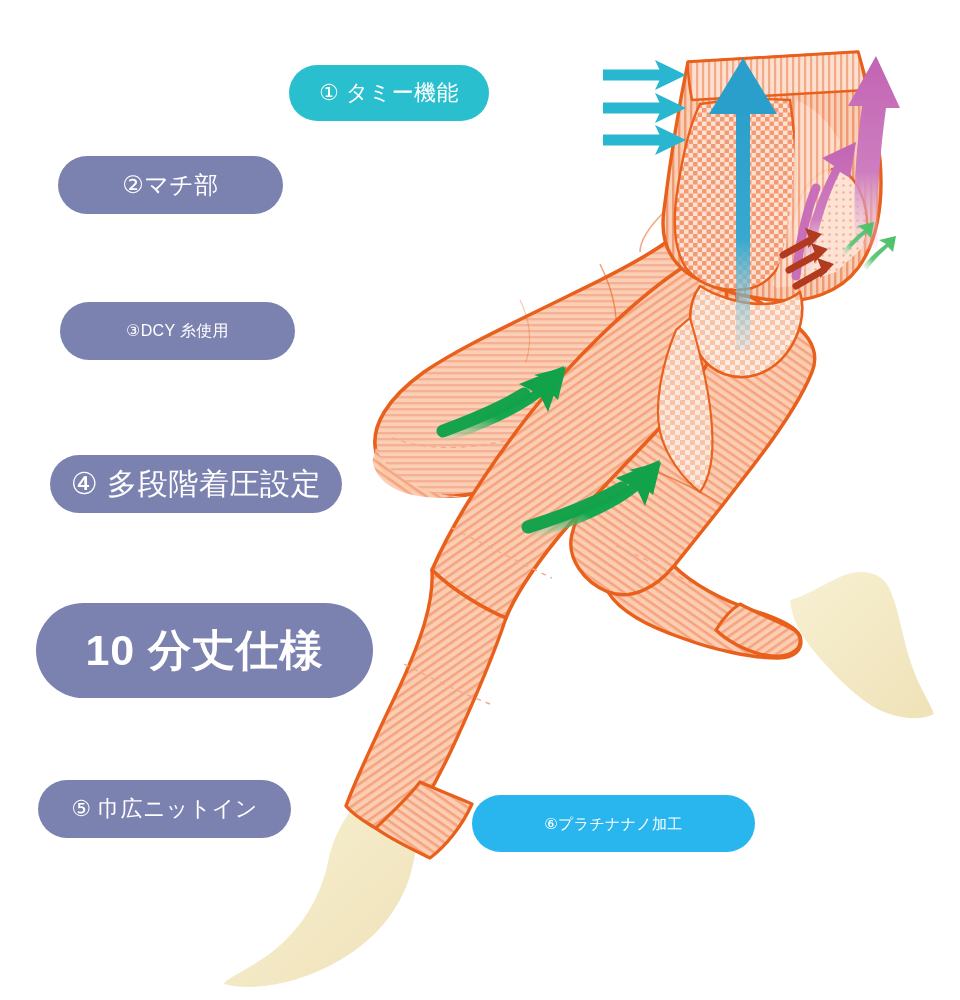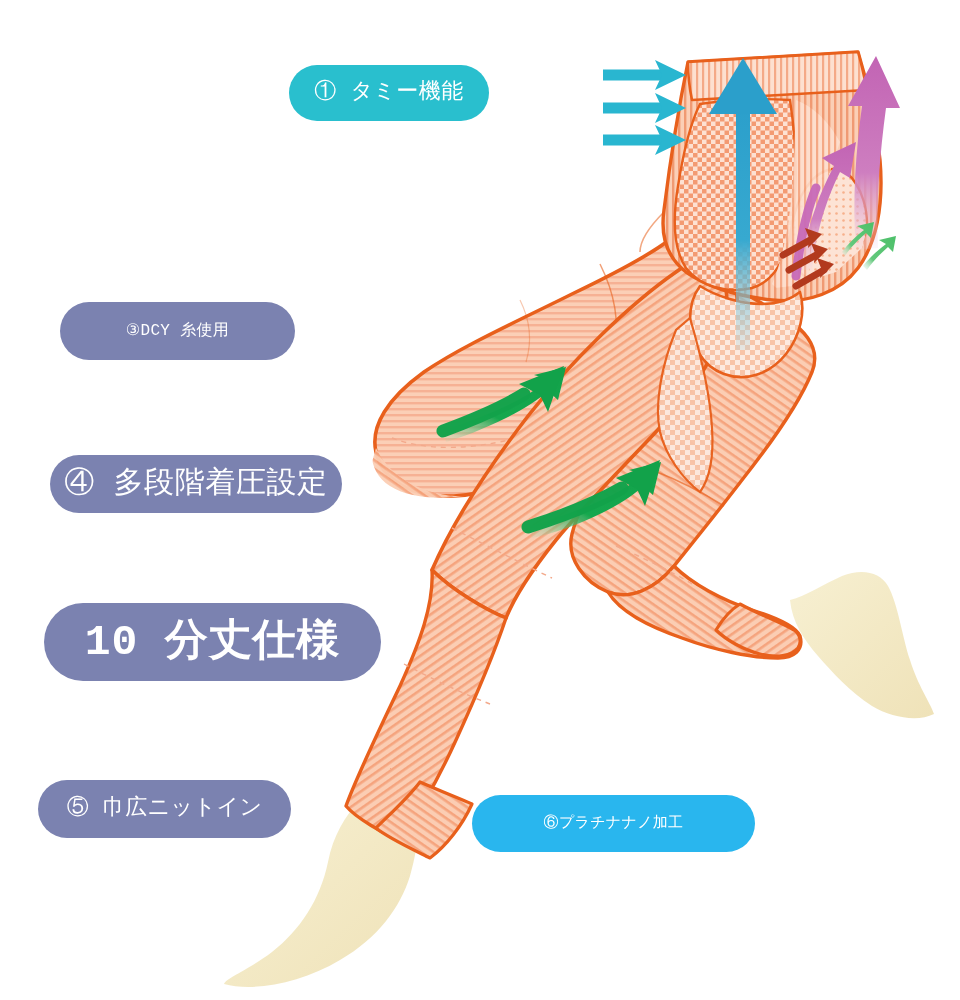--- a/index.html
+++ b/index.html
@@ -30,37 +30,36 @@
     display: flex;
     align-items: center;
     justify-content: center;
     border-radius: 999px;
     color: #ffffff;
     white-space: nowrap;
     letter-spacing: 0.02em;
     box-sizing: border-box;
     line-height: 1;
     z-index: 20;
-    font-family: Liberation Mono, monospace;
   }
   .pill-label {
     display: inline-block;
     line-height: 1;
   }
   .pill-purple { background: #7b82b0; }
   .pill-teal   { background: #29bfce; }
   .pill-blue   { background: #29b6ee; }
 
   #pill-1 { left: 289px; top: 65px;  width: 200px; height: 56px;  font-size: 22px; }
   #pill-2 { left: 58px;  top: 156px; width: 225px; height: 58px;  font-size: 24px; }
   #pill-3 { left: 60px;  top: 302px; width: 235px; height: 58px;  font-size: 16px; }
   #pill-4 { left: 50px;  top: 455px; width: 292px; height: 58px;  font-size: 30px; }
   #pill-5 { left: 38px;  top: 780px; width: 253px; height: 58px;  font-size: 22px; }
   #pill-6 { left: 472px; top: 795px; width: 283px; height: 57px;  font-size: 15px; }
-  #pill-big { left: 44px; top: 603px; width: 337px; height: 78px; font-size: 43px; font-weight: 700; }
+  #pill-big { left: 36px; top: 603px; width: 337px; height: 95px; font-size: 43px; font-weight: 700; }
 </style>
 </head>
 <body>
 
 <div id="stage">
 
   <svg id="illustration" viewBox="0 0 960 1000" xmlns="http://www.w3.org/2000/svg">
     <defs>
 
       <pattern id="pat-h" width="6" height="6" patternUnits="userSpaceOnUse">
@@ -319,20 +318,23 @@
                C634,495 620,504 602,513 C580,524 552,534 532,538 Z" fill="url(#grad-green)"></path>
       <path d="M528,527 C560,517 596,503 622,488" fill="none" stroke="#12a24a" stroke-width="13" stroke-linecap="round" opacity="0.98"></path>
       <path d="M616,478 L660,460 L645,506 L637,489 Z" fill="#12a24a"></path>
     </g>
   </svg>
 
   <div class="pill pill-teal" id="pill-1">
     <span class="pill-label">① タミー機能</span>
   </div>
 
+  <div class="pill pill-purple" id="pill-2">
+    <span class="pill-label">②マチ部</span>
+  </div>
 
   <div class="pill pill-purple" id="pill-3">
     <span class="pill-label">③DCY 糸使用</span>
   </div>
 
   <div class="pill pill-purple" id="pill-4">
     <span class="pill-label">④ 多段階着圧設定</span>
   </div>
 
   <div class="pill pill-purple" id="pill-big">

